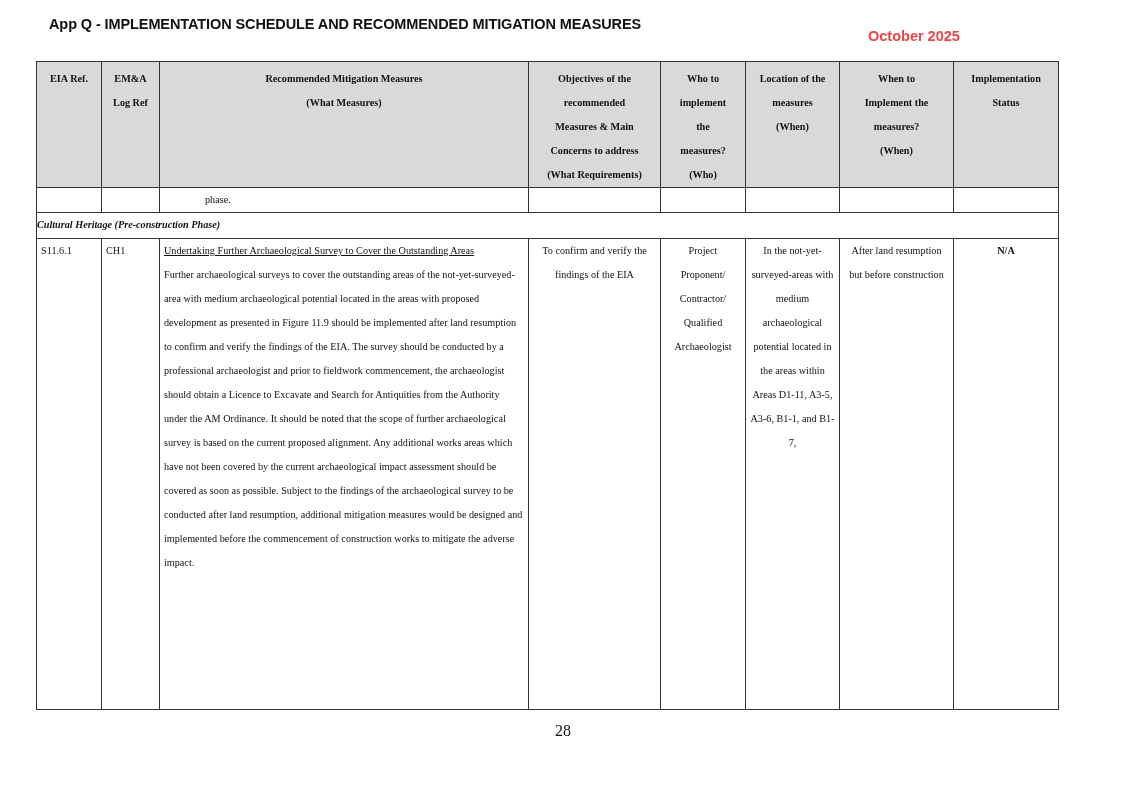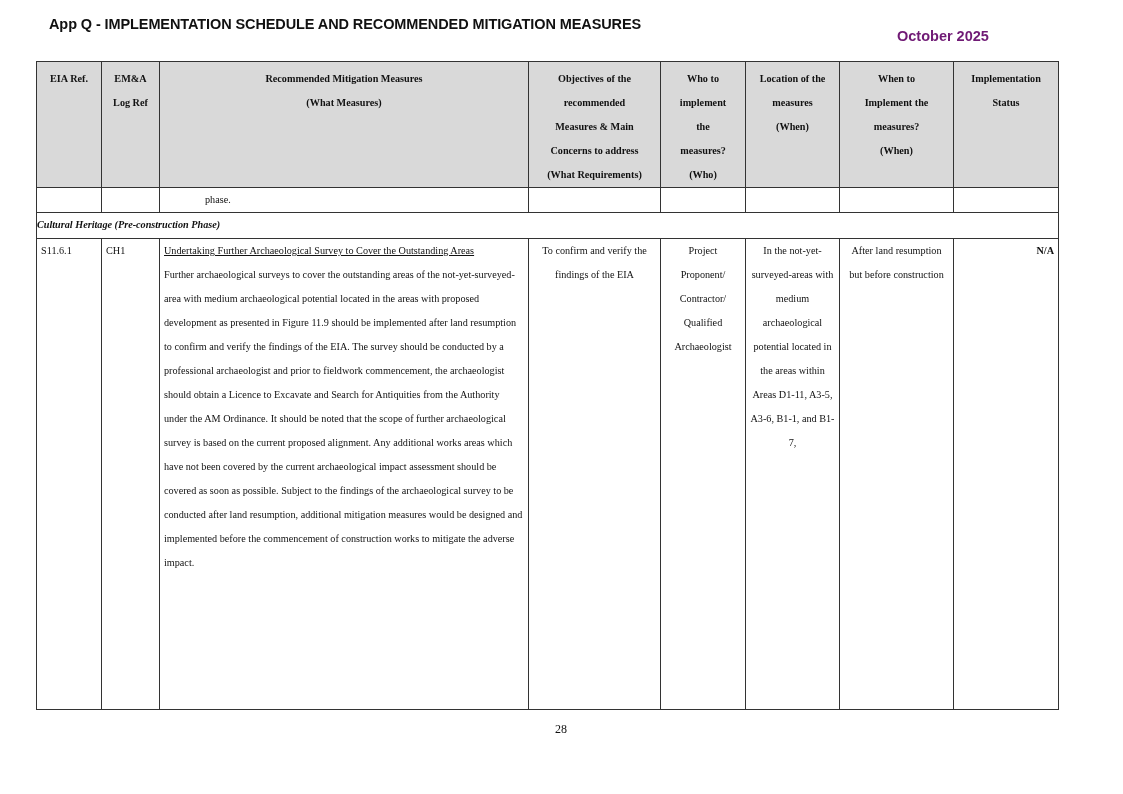--- a/index.html
+++ b/index.html
@@ -1,33 +1,33 @@
 <!DOCTYPE html>
 <html><head>
 <meta charset="utf-8">
 <style>
   html, body { margin:0; padding:0; background:#ffffff; }
   body { width:1123px; height:794px; position:relative; overflow:hidden; font-family:"Liberation Serif", serif; color:#111; }
   .doc-title { position:absolute; left:49px; top:16px; font-family:"Liberation Sans", sans-serif; font-weight:bold; font-size:14.5px; color:#111; letter-spacing:-0.1px; }
-  .doc-date { position:absolute; left:897px; top:28px; font-family:"Liberation Sans", sans-serif; font-weight:bold; font-size:14.5px; color:#701a75; }
+  .doc-date { position:absolute; left:868px; top:28px; font-family:"Liberation Sans", sans-serif; font-weight:bold; font-size:14.5px; color:#ef4444; }
   table.sched { position:absolute; left:36px; top:61px; border-collapse:collapse; table-layout:fixed; width:1022px; }
   table.sched td, table.sched th { border:1.5px solid #333; vertical-align:top; padding:0 4px; font-size:10.2px; line-height:24px; }
   table.sched th { background:#d9d9d9; font-weight:bold; text-align:center; padding-top:5px; }
   th.head-eia { text-align:left; padding-left:8px; }
   tr.hdr { height:121px; }
   tr.cont { height:25px; }
   tr.section td { font-weight:bold; font-style:italic; padding-left:0; height:25px; }
   td.ref { padding-left:7px; font-size:9.5px; }
   td.measure { padding-left:7px; padding-right:8px; font-size:10.2px; }
   .mhead { text-decoration:underline; display:block; }
   td.center { text-align:center; font-size:9.5px; }
-  td.status { text-align:right; font-weight:bold; font-size:10.2px; }
+  td.status { text-align:center; font-weight:bold; font-size:10.2px; }
   tr.main { height:471px; }
   .cont-text { padding-left:41px; display:block; }
-  .page-num { position:absolute; left:555px; top:722px; font-size:12px; font-family:"Liberation Serif", serif; }
+  .page-num { position:absolute; left:555px; top:722px; font-size:16px; font-family:"Liberation Serif", serif; }
 </style>
 </head>
 <body>
 
 <div class="doc-title">App Q - IMPLEMENTATION SCHEDULE AND RECOMMENDED MITIGATION MEASURES</div>
 <div class="doc-date">October 2025</div>
 
 <table class="sched">
   <colgroup>
     <col style="width:65px">

